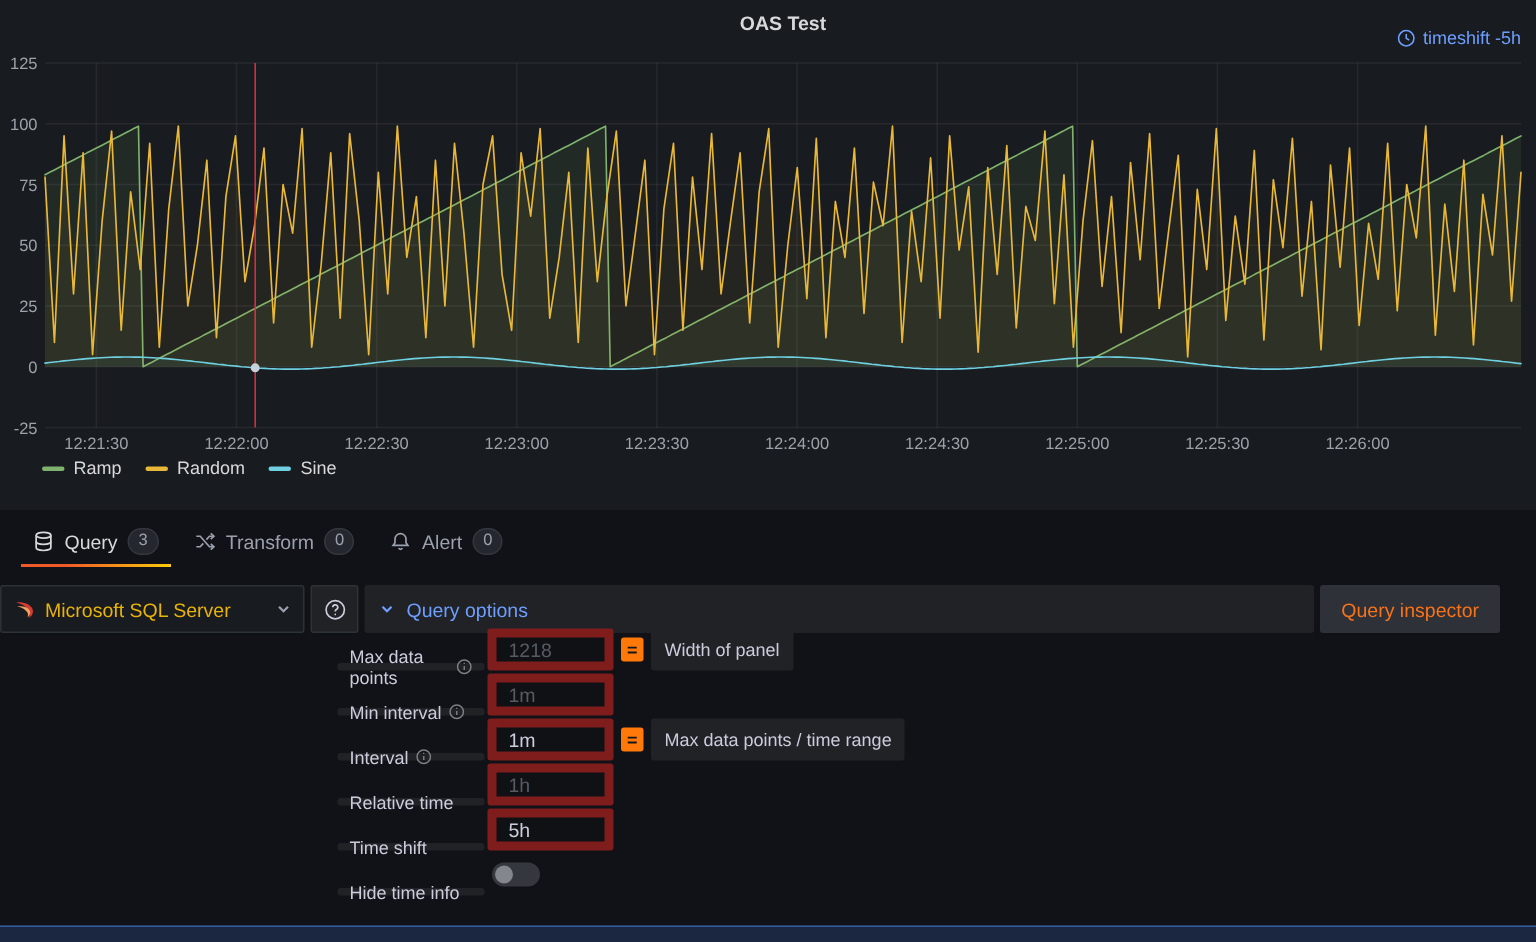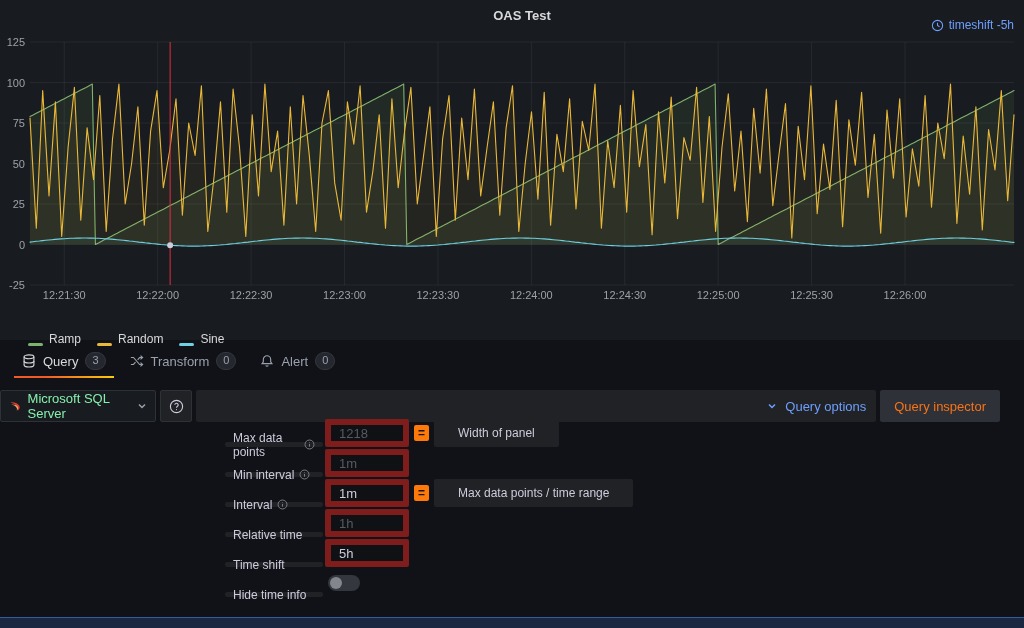--- a/index.html
+++ b/index.html
@@ -10,46 +10,46 @@
     -webkit-font-smoothing:antialiased;
   }
   .panel{position:absolute;left:0;top:0;width:1024px;height:340px;background:#181b1f;}
   .panel-header{position:relative;height:30px;display:flex;align-items:center;justify-content:center;margin-left:20px;}
   .panel-title{font-size:13px;font-weight:700;color:#d8d9da;}
   .timeshift{position:absolute;right:10px;top:18px;display:flex;align-items:center;gap:5px;color:#6e9fff;font-size:12px;cursor:pointer;}
   .chart-wrap{position:absolute;left:0;top:30px;width:1024px;height:278px;}
   svg text{font-family:"Liberation Sans",sans-serif;}
   .axis-label{fill:#9da1a9;font-size:11px;}
   .legend{position:absolute;left:28px;top:305px;display:flex;gap:16px;align-items:center;}
-  .legend-item{display:flex;align-items:flex-end;gap:6px;font-size:12px;color:#d8d9da;cursor:pointer;margin-top:27px;}
+  .legend-item{display:flex;align-items:center;gap:6px;font-size:12px;color:#d8d9da;cursor:pointer;}
   .sw{display:inline-block;width:15px;height:3px;border-radius:2px;background:#888;}
 
   .tabs{position:absolute;top:344px;left:4px;width:100%;height:34px;display:flex;align-items:stretch;padding-left:6px;box-sizing:border-box;}
   .tab{display:flex;align-items:center;gap:7px;padding:0 12px;font-size:13px;color:#9aa0ac;cursor:pointer;position:relative;}
   .tab svg{flex:0 0 auto;}
   .tab.active{color:#d8d9da;}
   .tab.active::after{content:"";position:absolute;left:4px;right:4px;bottom:0;height:2px;
     background:linear-gradient(90deg,#f05a28 30%,#fbca0a 99%);}
   .pill{font-size:11px;background:#24272e;border:1px solid #34373e;color:#9aa0ac;border-radius:9px;padding:0 6px;height:16px;line-height:15px;}
 
   .toolbar{position:absolute;top:390px;left:0;width:100%;height:32px;display:flex;gap:4px;padding-right:24px;box-sizing:border-box;}
-  .ds-picker{width:156px;background:#181b1f;border:1px solid #2c3235;border-radius:2px;display:flex;align-items:center;gap:7px;padding:0 8px;box-sizing:border-box;font-size:13px;color:#86efac;cursor:pointer;}
+  .ds-picker{width:203px;background:#181b1f;border:1px solid #2c3235;border-radius:2px;display:flex;align-items:center;gap:7px;padding:0 8px;box-sizing:border-box;font-size:13px;color:#eab308;cursor:pointer;}
   .ds-picker .chev{margin-left:auto;color:#9aa0ac;}
   .icon-btn{width:32px;background:#202226;border:1px solid #2c3235;border-radius:2px;display:flex;align-items:center;justify-content:center;color:#ccccdc;cursor:pointer;box-sizing:border-box;}
-  .qopts-bar{flex:1;background:#202226;border-radius:2px;display:flex;align-items:center;gap:8px;padding:0 10px;color:#6e9fff;font-size:13px;font-weight:500;cursor:pointer;justify-content:flex-end;}
+  .qopts-bar{flex:1;background:#202226;border-radius:2px;display:flex;align-items:center;gap:8px;padding:0 10px;color:#6e9fff;font-size:13px;font-weight:500;cursor:pointer;}
   .btn-secondary{background:#2e3138;border:none;border-radius:2px;color:#f97316;font-size:13px;font-weight:500;padding:0 14px;font-family:inherit;cursor:pointer;}
 
   .opts{position:absolute;top:419px;left:225px;}
   .opt-row{display:flex;align-items:stretch;height:28px;margin-bottom:2px;}
   .opt-label{width:98px;background:#202226;display:flex;align-items:center;gap:5px;padding:0 8px;box-sizing:border-box;font-size:12px;font-weight:500;color:#ccccdc;border-radius:2px;margin-right:2px;margin-top:23px;}
   .opt-label .info{color:#7b8087;display:flex;cursor:pointer;}
   .opt-input{width:84px;background:#0f1115;border:6px solid #7f1d1d;border-radius:2px;color:#ccccdc;font-size:13px;padding:0 8px;box-sizing:border-box;font-family:inherit;outline:none;}
   .opt-input::placeholder{color:#565b63;}
   .eq-badge{align-self:center;margin:0 5px;background:#ff780a;color:#14161b;font-weight:700;font-size:12px;line-height:16px;border-radius:2px;padding:0 4px;}
-  .opt-note{background:#202226;display:flex;align-items:center;padding:0 24px;font-size:12px;color:#ccccdc;border-radius:2px;}
+  .opt-note{background:#202226;display:flex;align-items:center;padding:0 9px;font-size:12px;color:#ccccdc;border-radius:2px;}
   .toggle{align-self:center;margin-left:3px;width:32px;height:16px;border-radius:9px;background:#34373e;position:relative;cursor:pointer;}
   .toggle::after{content:"";position:absolute;left:2px;top:2px;width:12px;height:12px;border-radius:50%;background:#83868d;}
 
   .next-panel{position:absolute;left:0;right:0;bottom:0;height:10px;background:#1b2740;border-top:1px solid #365a9e;}
 </style>
 </head>
 <body>
 
 <section class="panel">
   <header class="panel-header">

